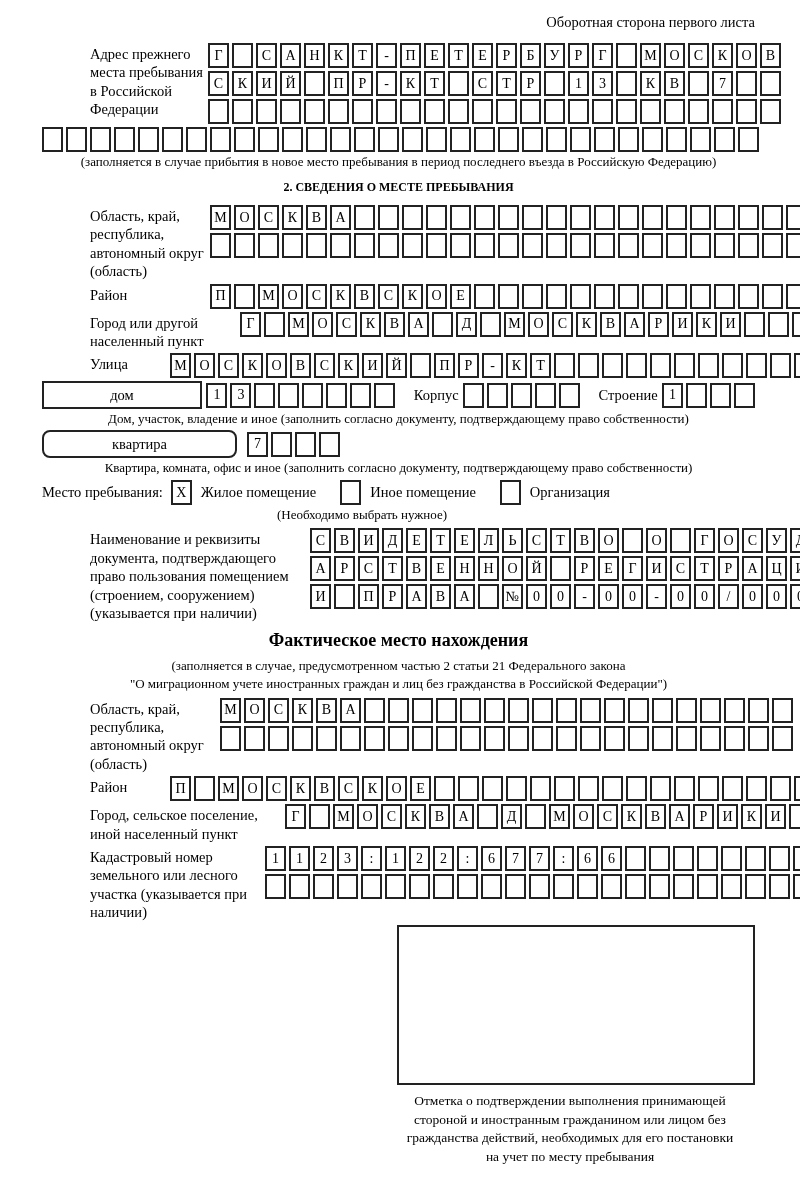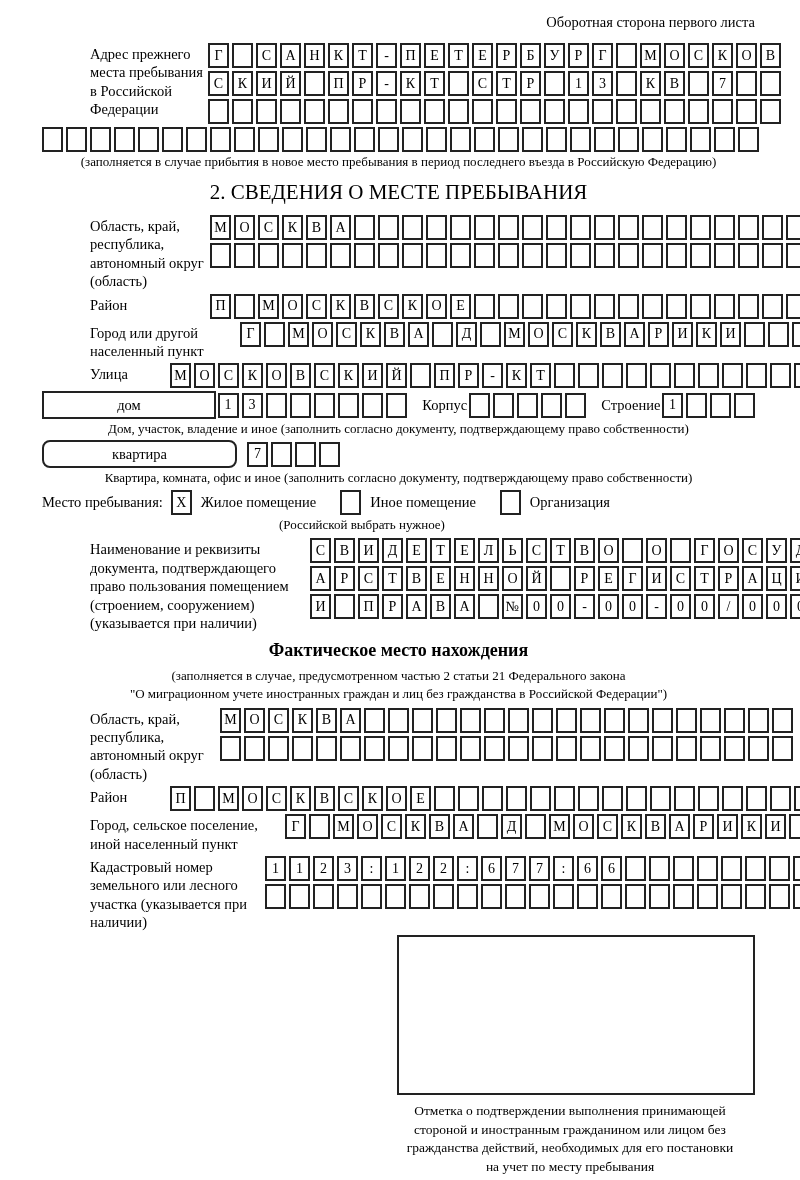--- a/index.html
+++ b/index.html
@@ -22,31 +22,31 @@
   .boxrow { display:flex; gap:3px; }
   .box {
     flex:none; width:21px; height:25px;
     border:2px solid #222; background:#fff;
     display:flex; align-items:center; justify-content:center;
     font-size:14px;
   }
   .fullrow { margin:3px 0 2px; }
 
   .caption { text-align:center; font-size:13px; margin:2px 0 5px; }
-  .sec-title { text-align:center; font-weight:normal; font-size:21px; margin:10px 0 10px; }
+  .sec-title { text-align:center; font-weight:bold; font-size:12px; margin:10px 0 10px; }
   .fact-title { text-align:center; font-weight:bold; font-size:18px; margin:8px 0 6px; }
   .cap-tight { margin:0 0 3px; }
 
   .dom-row { display:flex; align-items:center; justify-content:space-between; margin:3px 0 2px; }
   .wide-box {
     border:2px solid #222; height:28px;
     display:flex; align-items:center; justify-content:center;
     font-size:14.5px;
   }
-  .dom-box { width:174px; }
+  .dom-box { width:160px; }
   .kv-box { width:195px; margin-right:10px;border-radius:8px; }
   .inline-lbl { font-size:14.5px;margin-left:14px; }
   .kv-row { display:flex; align-items:center; margin:3px 0 2px; }
 
   .mesto-row { display:flex; align-items:center; margin:4px 0 2px; font-size:14.5px; }
   .cbox {
     flex:none; width:21px; height:25px; border:2px solid #222;
     display:inline-flex; align-items:center; justify-content:center;
     font-size:14px; margin:0 9px 0 8px;
   }
@@ -388,21 +388,21 @@
 
   <div class="mesto-row">
     <span>Место пребывания:</span>
     <span class="cbox">X</span>
     <span class="opt-lbl">Жилое помещение</span>
     <span class="cbox"></span>
     <span class="opt-lbl">Иное помещение</span>
     <span class="cbox"></span>
     <span class="opt-lbl">Организация</span>
   </div>
-  <div class="mesto-caption">(Российской выбрать нужное)</div>
+  <div class="mesto-caption">(Необходимо выбрать нужное)</div>
 
   <div class="field">
     <div class="lbl w220">Наименование и реквизиты документа, подтверждающего право пользования помещением (строением, сооружением) (указывается при наличии)</div>
     <div class="rows">
       <div class="boxrow">
           <span class="box">С</span>
           <span class="box">В</span>
           <span class="box">И</span>
           <span class="box">Д</span>
           <span class="box">Е</span>

